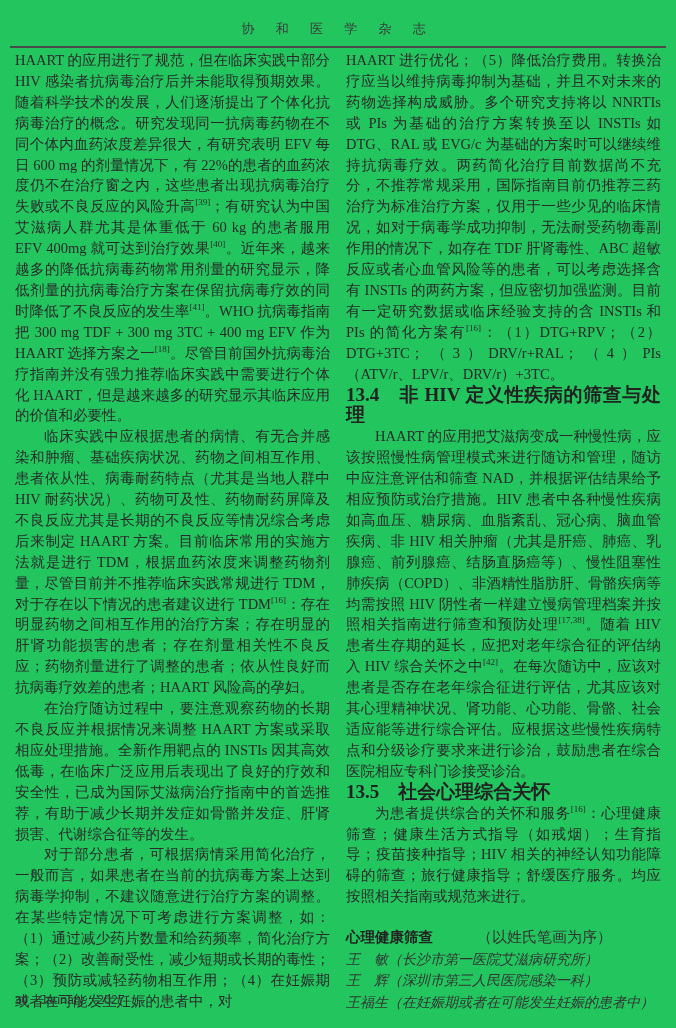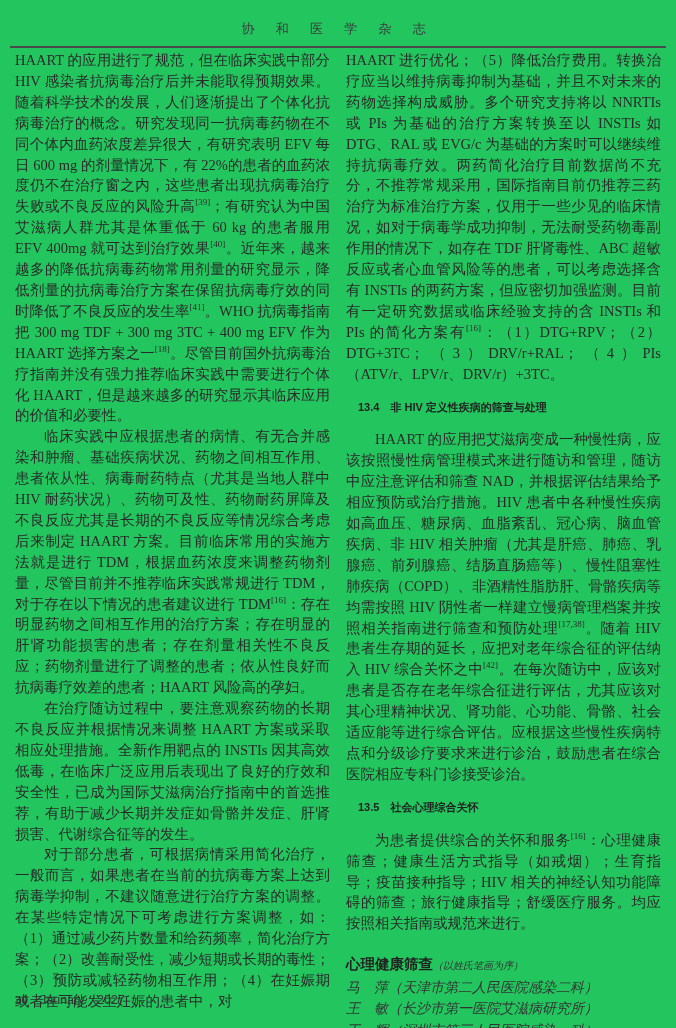--- a/index.html
+++ b/index.html
@@ -52,40 +52,40 @@
     color: #2a2a2a;
   }
   .para { margin: 0; }
   .indent { text-indent: 2em; }
   sup.ref {
     font-size: 9px;
     line-height: 0;
     vertical-align: super;
   }
   .heading {
-    font-family: Liberation Sans, sans-serif;
+    font-family: Liberation Serif, serif;
     font-weight: bold;
-    font-size: 11px;
+    font-size: 19px;
     line-height: 20.9px;
-    margin: 12px;
+    margin: 0;
     text-indent: 0;
     color: #222;
   }
   .writers { margin-top: 20px; }
   .writers-head { line-height: 21.5px; }
   .writers-title {
     font-family: "Liberation Sans", "DejaVu Sans", sans-serif;
     font-weight: bold;
     font-size: 14.5px;
     color: #222;
   }
   .writers-note {
-    font-style: italic;
-    font-size: 10px;
+    font-size: 15px;
     color: #333;
+    margin-left: 44px;
   }
   .member {
     font-style: italic;
     font-size: 14px;
     line-height: 21.6px;
     color: #333;
   }
   .footer {
     position: absolute;
     left: 15px;
@@ -122,21 +122,20 @@
       <p class="para">HAART 进行优化；（5）降低治疗费用。转换治疗应当以维持病毒抑制为基础，并且不对未来的药物选择构成威胁。多个研究支持将以 NNRTIs 或 PIs 为基础的治疗方案转换至以 INSTIs 如 DTG、RAL 或 EVG/c 为基础的方案时可以继续维持抗病毒疗效。两药简化治疗目前数据尚不充分，不推荐常规采用，国际指南目前仍推荐三药治疗为标准治疗方案，仅用于一些少见的临床情况，如对于病毒学成功抑制，无法耐受药物毒副作用的情况下，如存在 TDF 肝肾毒性、ABC 超敏反应或者心血管风险等的患者，可以考虑选择含有 INSTIs 的两药方案，但应密切加强监测。目前有一定研究数据或临床经验支持的含 INSTIs 和 PIs 的简化方案有<sup class="ref">[16]</sup>：（1）DTG+RPV；（2）DTG+3TC；（3）DRV/r+RAL；（4）PIs（ATV/r、LPV/r、DRV/r）+3TC。</p>
       <h3 class="heading">13.4　非 HIV 定义性疾病的筛查与处理</h3>
       <p class="para indent">HAART 的应用把艾滋病变成一种慢性病，应该按照慢性病管理模式来进行随访和管理，随访中应注意评估和筛查 NAD，并根据评估结果给予相应预防或治疗措施。HIV 患者中各种慢性疾病如高血压、糖尿病、血脂紊乱、冠心病、脑血管疾病、非 HIV 相关肿瘤（尤其是肝癌、肺癌、乳腺癌、前列腺癌、结肠直肠癌等）、慢性阻塞性肺疾病（COPD）、非酒精性脂肪肝、骨骼疾病等均需按照 HIV 阴性者一样建立慢病管理档案并按照相关指南进行筛查和预防处理<sup class="ref">[17,38]</sup>。随着 HIV 患者生存期的延长，应把对老年综合征的评估纳入 HIV 综合关怀之中<sup class="ref">[42]</sup>。在每次随访中，应该对患者是否存在老年综合征进行评估，尤其应该对其心理精神状况、肾功能、心功能、骨骼、社会适应能等进行综合评估。应根据这些慢性疾病特点和分级诊疗要求来进行诊治，鼓励患者在综合医院相应专科门诊接受诊治。</p>
       <h3 class="heading">13.5　社会心理综合关怀</h3>
       <p class="para indent">为患者提供综合的关怀和服务<sup class="ref">[16]</sup>：心理健康筛查；健康生活方式指导（如戒烟）；生育指导；疫苗接种指导；HIV 相关的神经认知功能障碍的筛查；旅行健康指导；舒缓医疗服务。均应按照相关指南或规范来进行。</p>
 
       <div class="writers">
         <div class="writers-head">
           <span class="writers-title">心理健康筛查</span><span class="writers-note">（以姓氏笔画为序）</span>
         </div>
-        <div class="member">马　萍（天津市第二人民医院感染二科）</div>
         <div class="member">王　敏（长沙市第一医院艾滋病研究所）</div>
         <div class="member">王　辉（深圳市第三人民医院感染一科）</div>
         <div class="member">王福生（在妊娠期或者在可能发生妊娠的患者中）</div>
       </div>
     </div>
 
   </div>
 
   <div class="footer">
     <span class="pagenum">30</span><span class="issue">Jaunary，2027</span>

